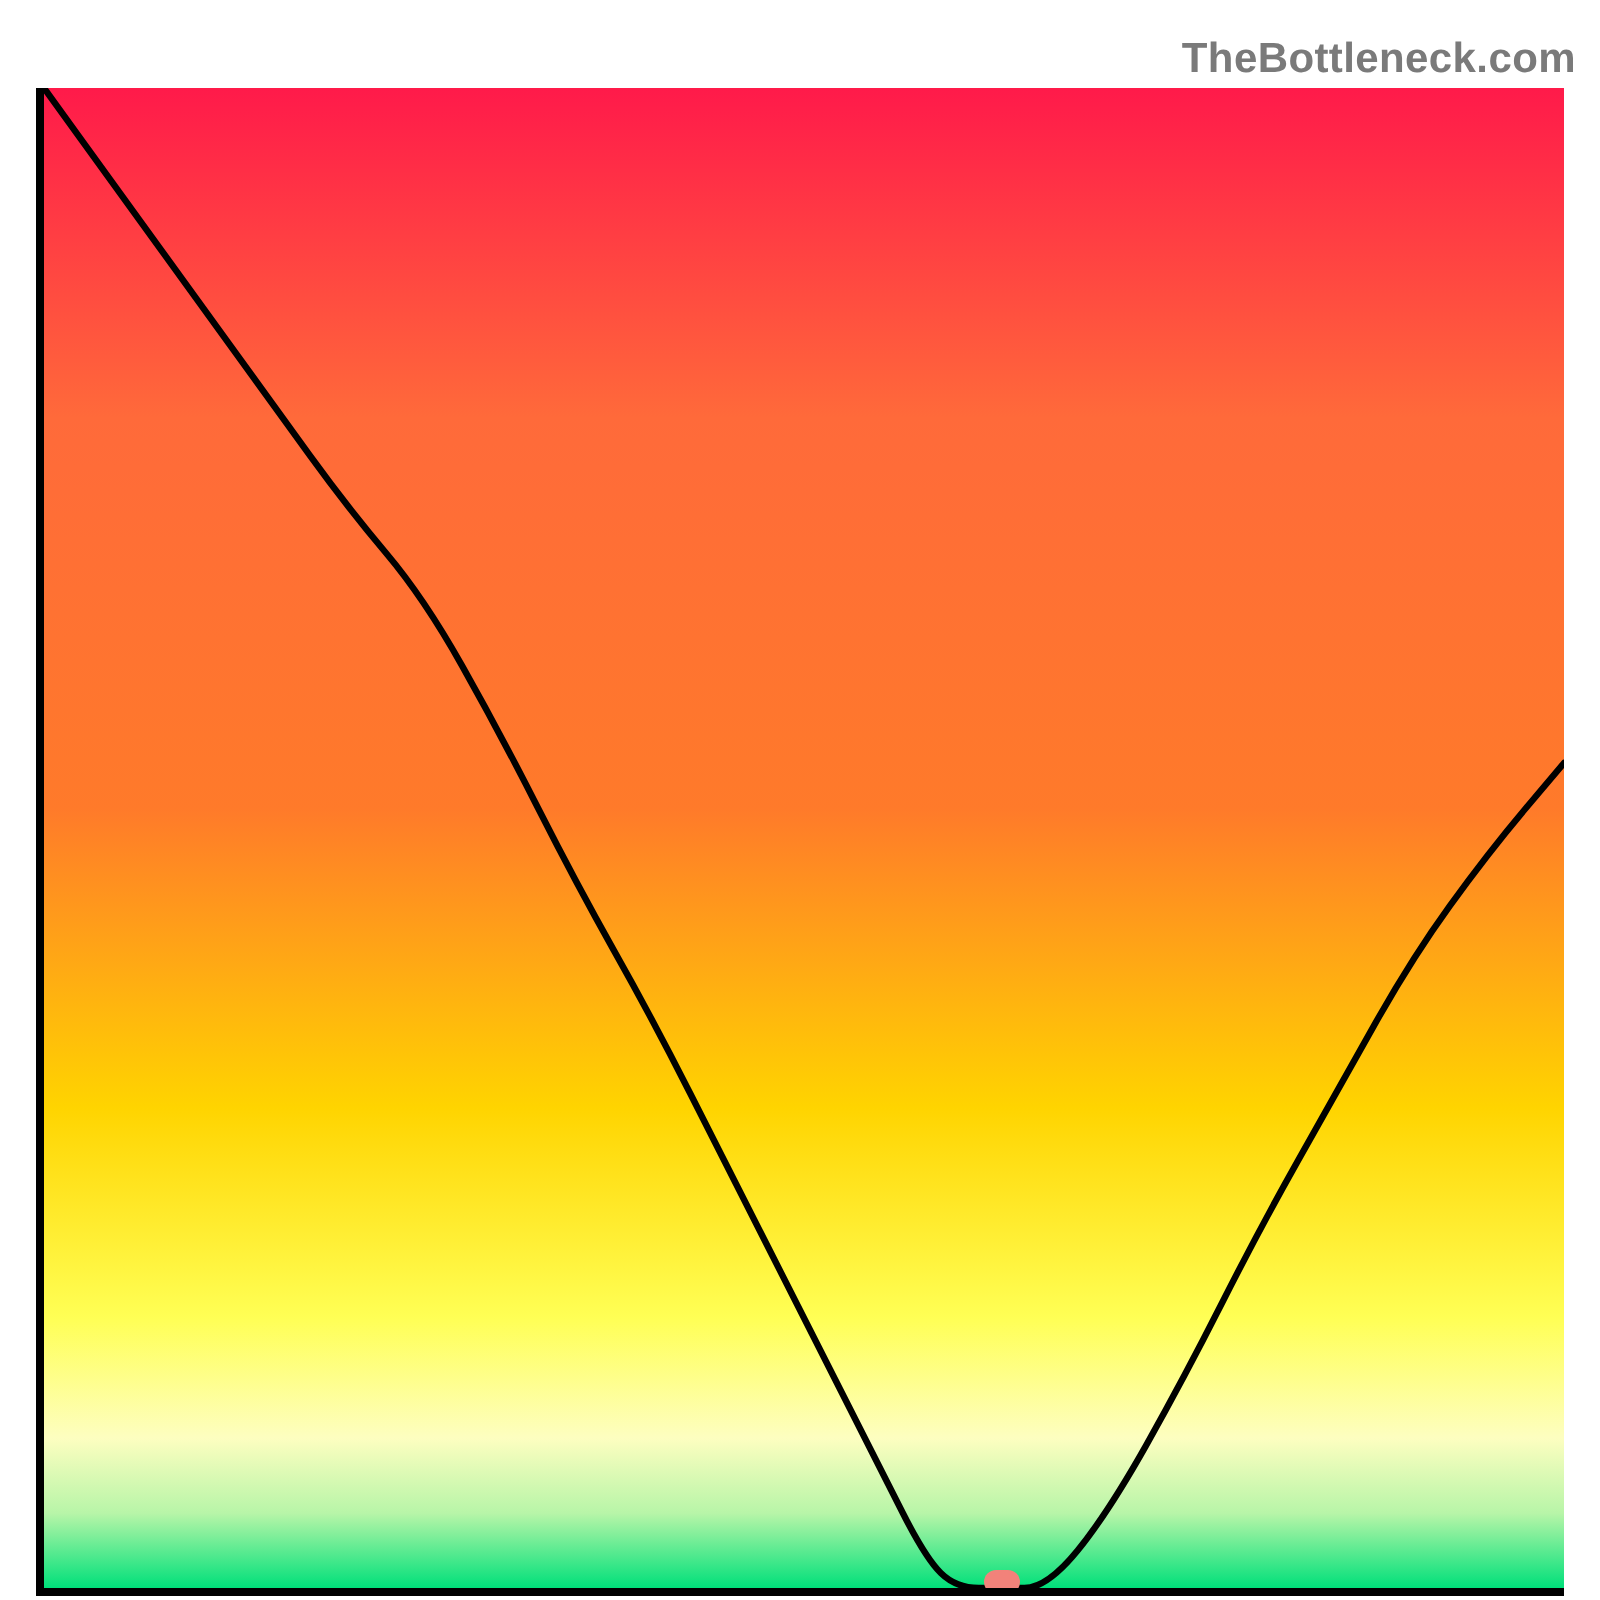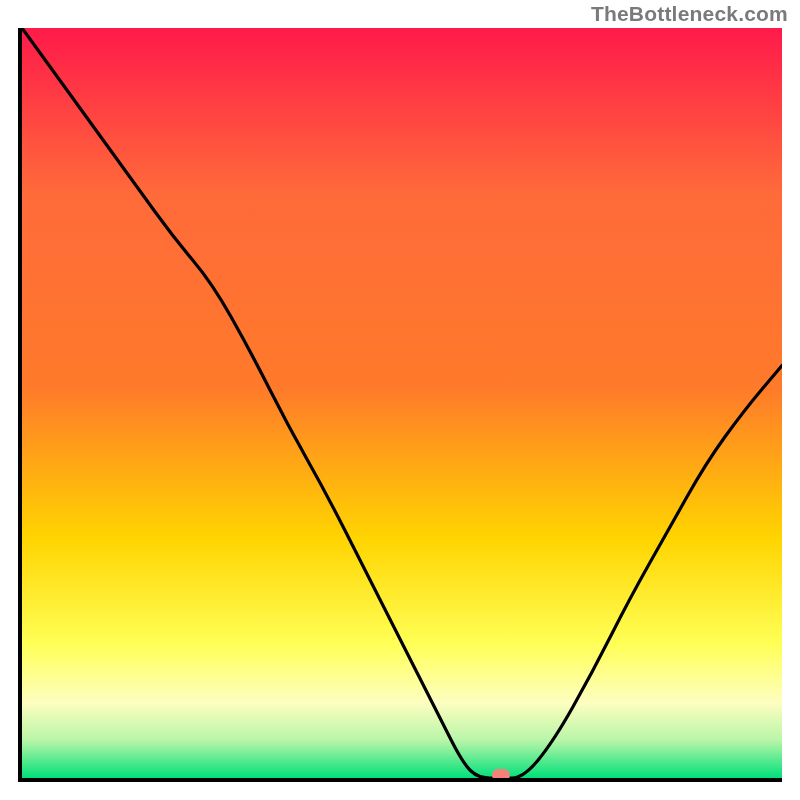--- a/index.html
+++ b/index.html
@@ -6,21 +6,21 @@
     margin: 0;
     padding: 0;
     width: 800px;
     height: 800px;
     background: #ffffff;
     font-family: Arial, Helvetica, sans-serif;
   }
   .outer {
     position: absolute;
     left: 0;
-    top: 0;
+    top: 16px;
     width: 800px;
     height: 740px;
     box-sizing: border-box;
   }
   .watermark {
     position: absolute;
     top: 2px;
     right: 12px;
     font-size: 21px;
     font-weight: 600;

